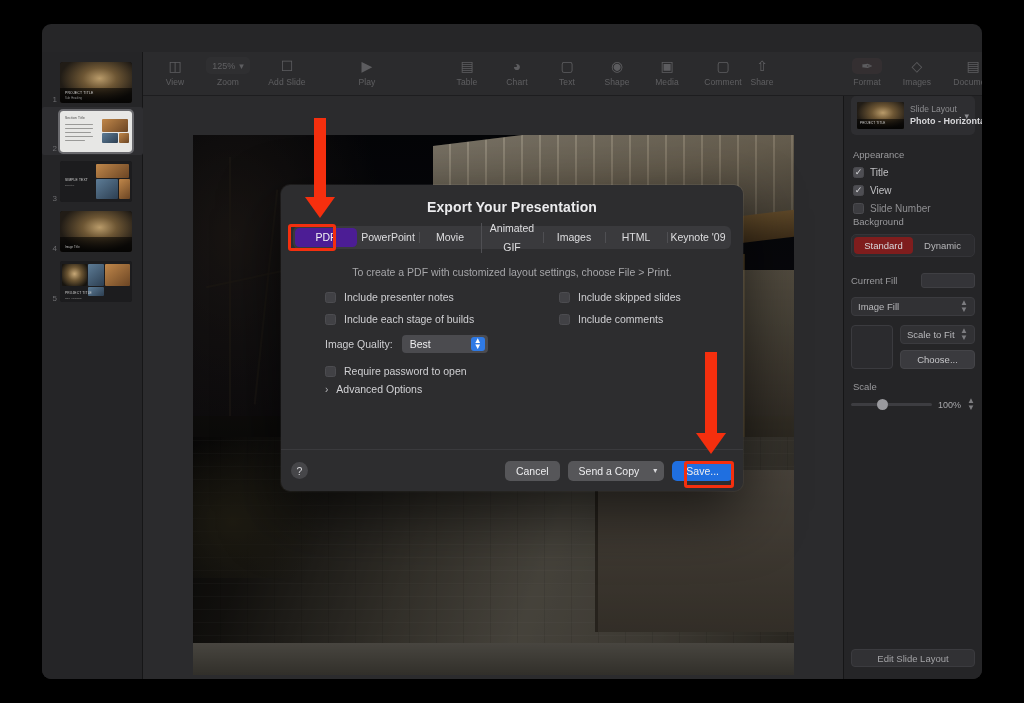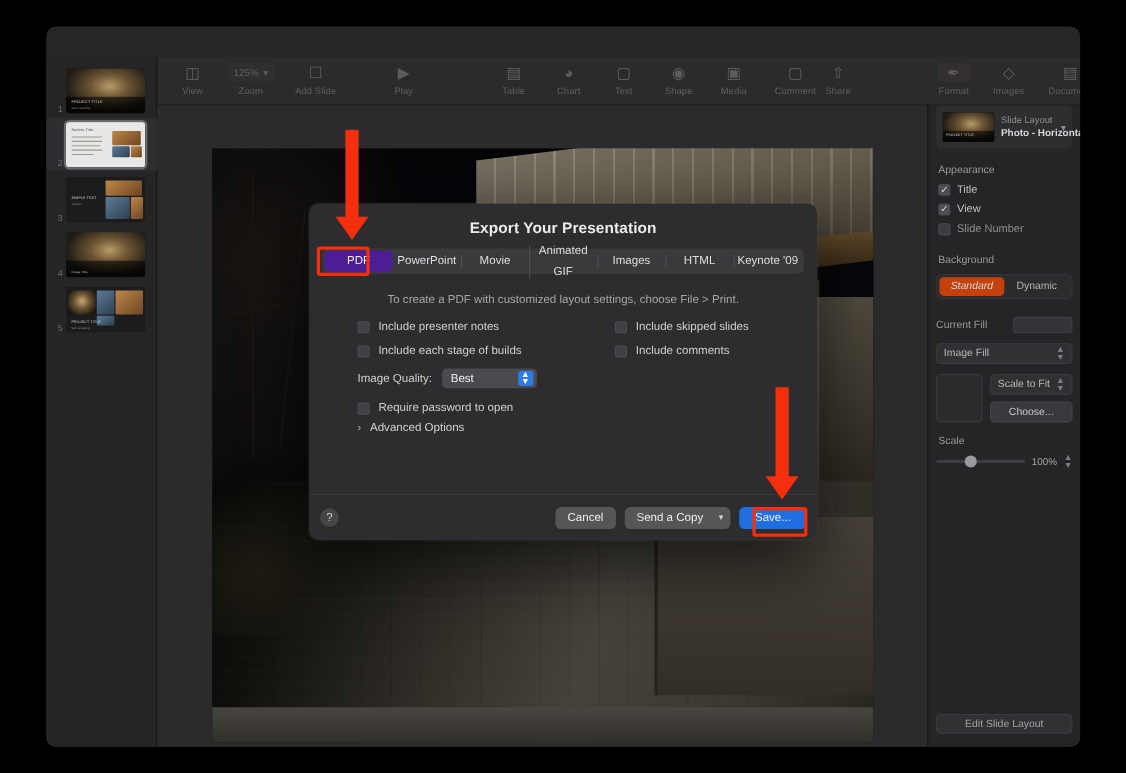--- a/index.html
+++ b/index.html
@@ -231,21 +231,21 @@
   }
   .cbrow span.lbl { font-size: 10px; color: #c0c0c3; }
 
   .seg {
     display:flex; background:#2c2c2f; border-radius:5px; padding:2px;
     margin-bottom: 16px; border:1px solid #343438;
   }
   .seg div {
     flex:1; text-align:center; font-size:9.5px; color:#b5b5b8; padding:3px 0; border-radius:4px;
   }
-  .seg div.on { background:#c2410c; color:#d8d8db;font-style:italic; }
+  .seg div.on { background:#7f1d1d; color:#d8d8db; }
 
   .row-lab-field { display:flex; align-items:center; justify-content:space-between; margin-bottom:9px; }
   .row-lab-field .lab { font-size:9.5px; color:#9a9a9d; }
   .fill-swatch { width:54px; height:15px; border-radius:3px; background:#343438; border:1px solid #3f3f43; }
 
   .popup {
     width:100%; height:19px; border-radius:4px; background:#313134; border:1px solid #3b3b3f;
     display:flex; align-items:center; padding: 0 6px; font-size:9.5px; color:#b9b9bc;
     justify-content: space-between; margin-bottom: 9px;
   }
@@ -548,21 +548,21 @@
       <div class="sect-head">Appearance</div>
 
       <div class="cbrow">
         <span class="cb on"></span>
         <span class="lbl">Title</span>
       </div>
       <div class="cbrow">
         <span class="cb on"></span>
         <span class="lbl">View</span>
       </div>
-      <div class="cbrow" style="margin-bottom:17px;align-items:center;">
+      <div class="cbrow" style="margin-bottom:2px;align-items:center;">
         <span class="cb"></span>
         <span class="lbl" style="color:#8f8f92;">Slide Number</span>
       </div>
 
       <div class="sect-head">Background</div>
 
       <div class="seg">
         <div class="on">Standard</div>
         <div>Dynamic</div>
       </div>

